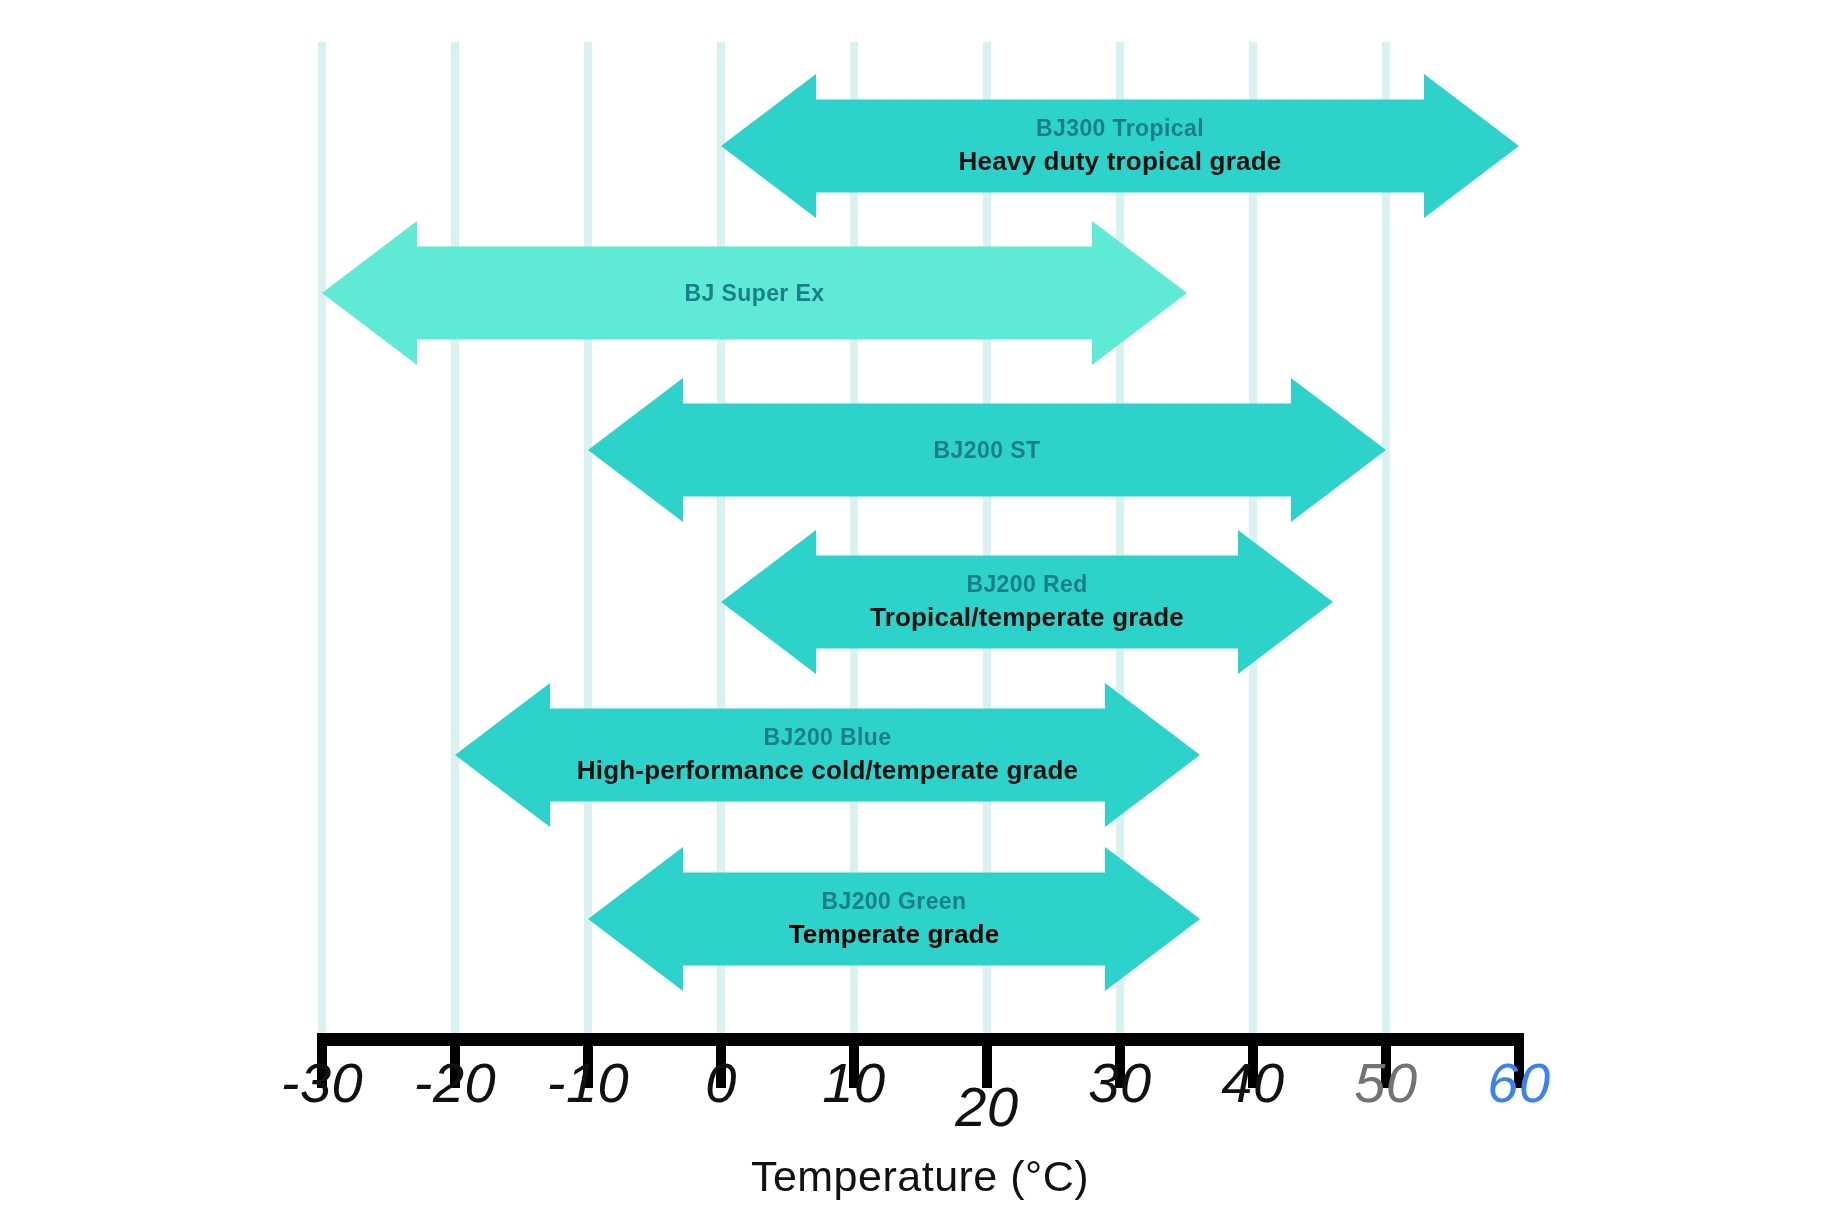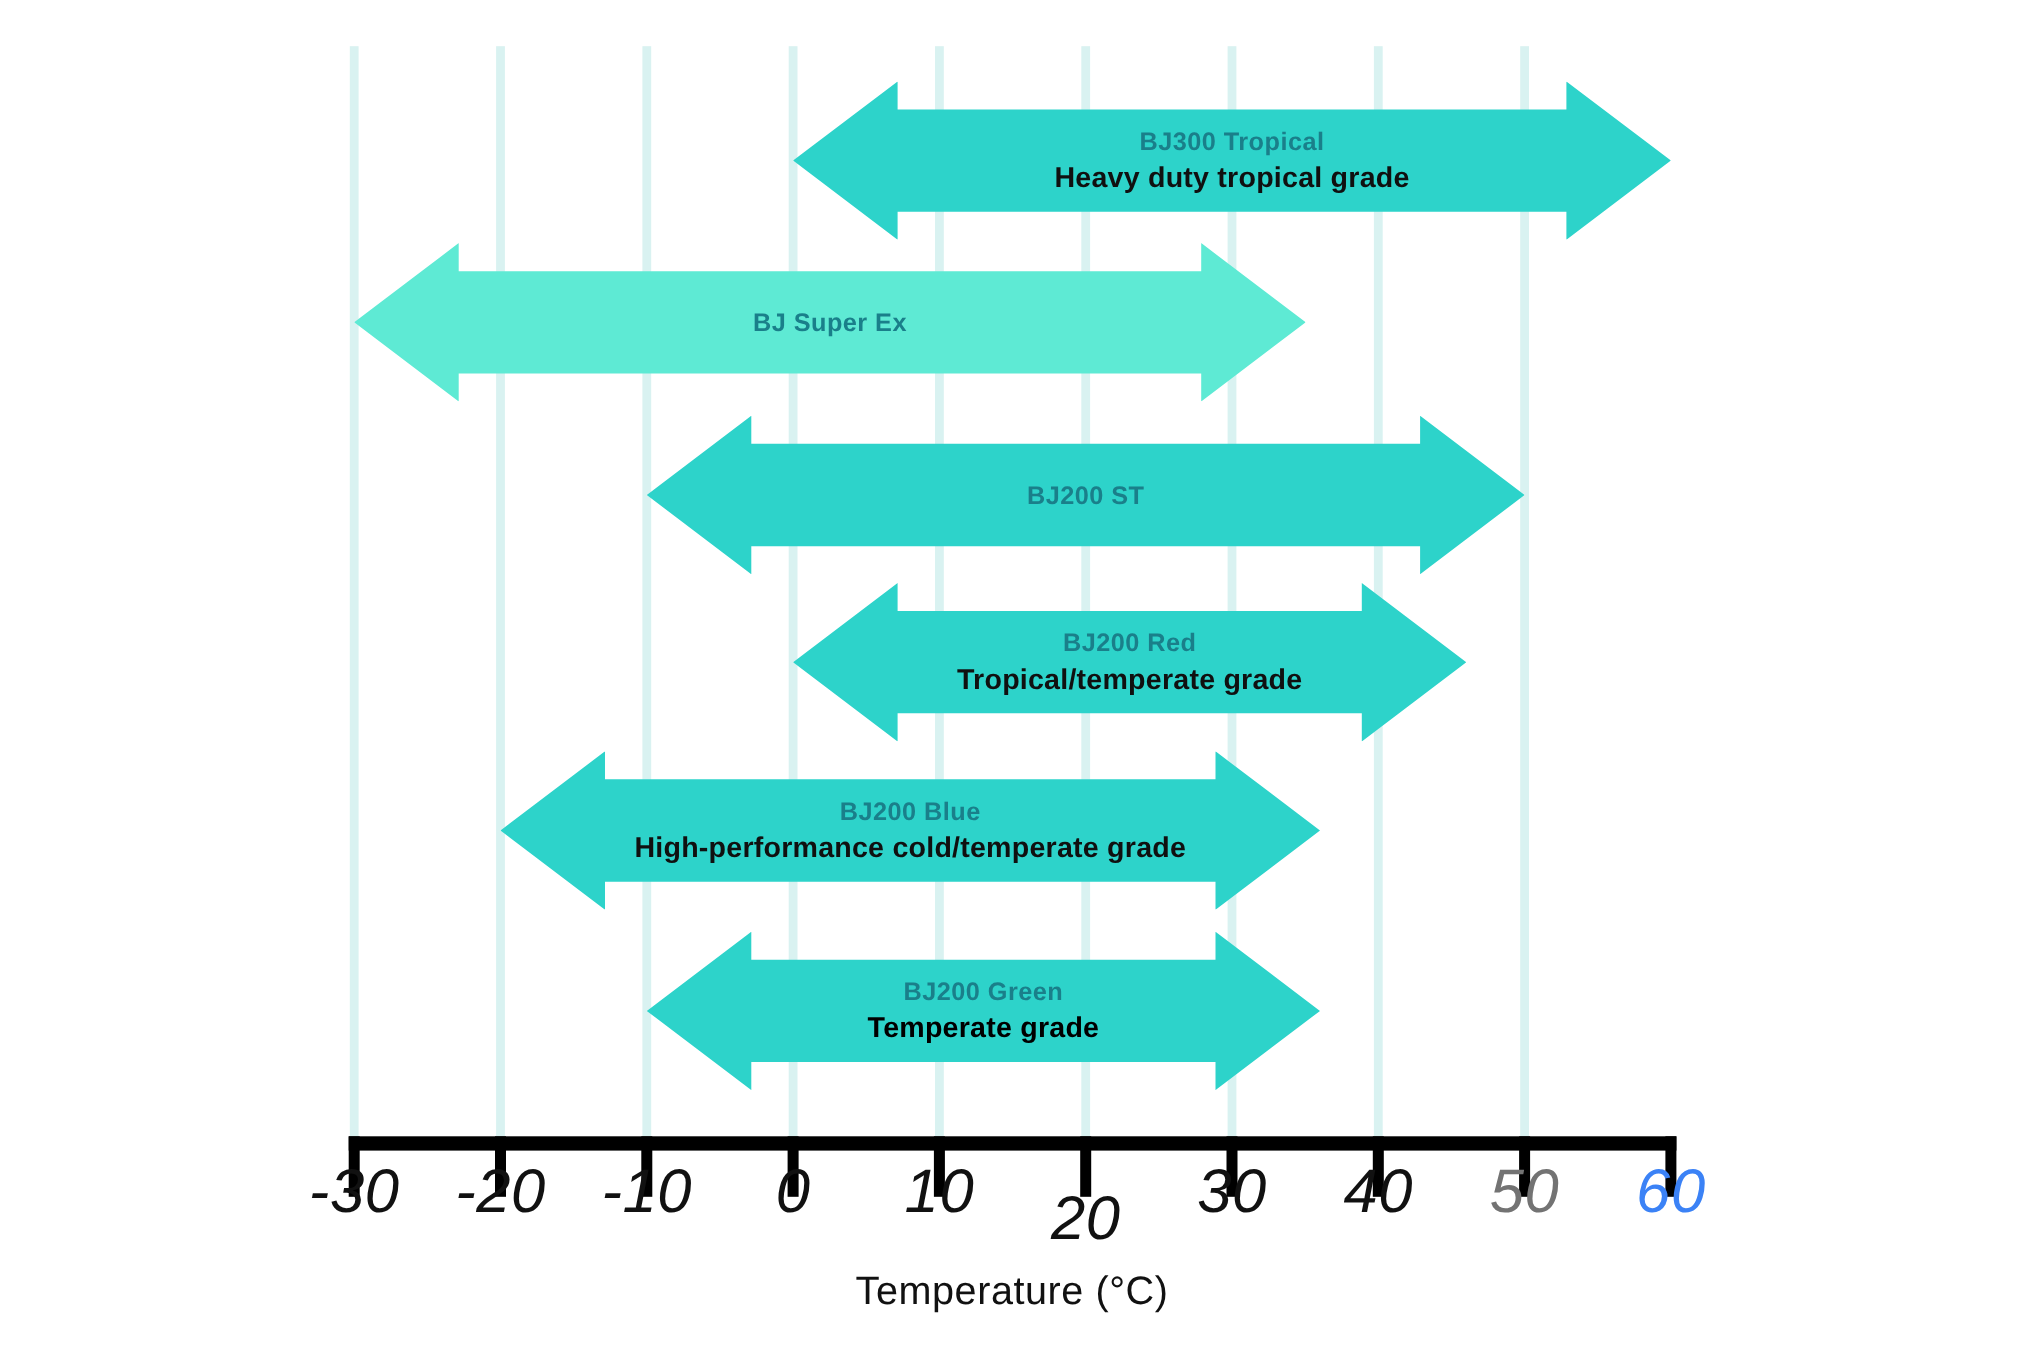--- a/index.html
+++ b/index.html
@@ -12,21 +12,21 @@
   }
   .gridline{position:absolute;width:8px;transform:translateX(-50%);}
   .axis-line{position:absolute;left:317px;top:1033px;width:1207px;height:13px;background:#000;}
   .tick{position:absolute;width:10px;height:55px;top:1033px;transform:translateX(-50%);background:#000;}
   .tick-label{
     position:absolute;top:1050px;transform:translateX(-50%);
     font-size:56px;font-weight:500;color:#111;letter-spacing:0.5px;white-space:nowrap;font-style:italic;
   }
   .axis-label{
     position:absolute;left:920px;top:1152px;transform:translateX(-50%);
-    font-size:36px;font-weight:500;color:#111;letter-spacing:0.5px;white-space:nowrap;
+    font-size:43px;font-weight:500;color:#111;letter-spacing:0.5px;white-space:nowrap;
   }
   .arrow{
     position:absolute;height:144px;
     display:flex;flex-direction:column;align-items:center;justify-content:center;
     text-align:center;
   }
   .arrow .name{
     font-size:23px;font-weight:700;letter-spacing:0.4px;line-height:1.05;white-space:nowrap;
   }
   .arrow .desc{

